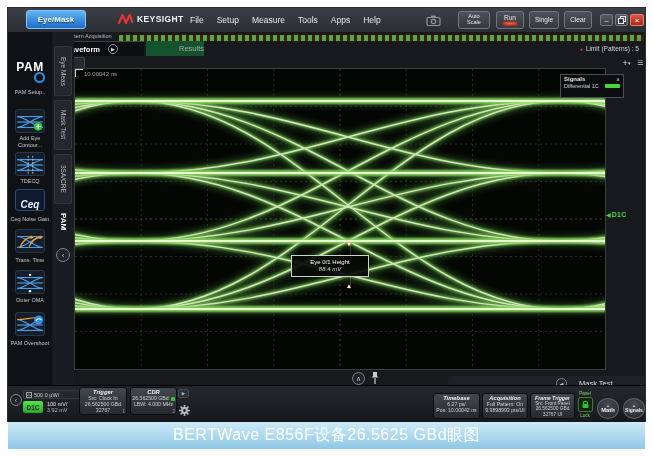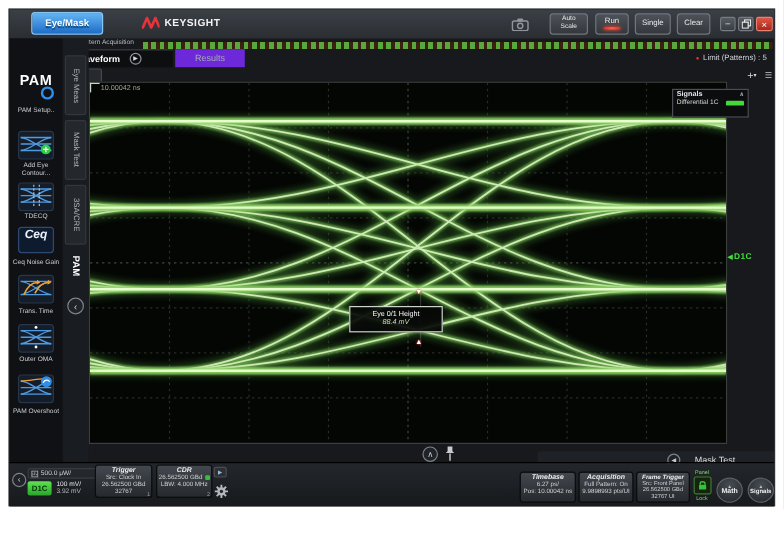--- a/index.html
+++ b/index.html
@@ -24,29 +24,29 @@
   #close-btn{background:linear-gradient(#e05543,#a8291c);border-color:#e98070;color:#fff;font-size:8px;}
   
   #pattern-row{left:48px;top:24px;width:589px;height:9px;}
   #pattern-label{position:absolute;left:10px;top:1px;font-size:5.5px;color:#b9bdc1;white-space:nowrap;}
   #pattern-strip{position:absolute;left:62px;top:2px;width:525px;height:6px;background:repeating-linear-gradient(90deg,#5aa83d 0 4px,#3a2013 4px 7px);border:1px solid #23150d;}
   
   #tabrow{left:48px;top:33px;width:589px;height:15px;background:#17191d;}
   #waveform-tab{position:absolute;left:0;top:0;width:88px;height:15px;background:#0c0e10;border-top:1px solid #3c4146;display:flex;align-items:center;box-sizing:border-box;}
   #waveform-tab .lbl{color:#fff;font-size:7.5px;font-weight:bold;margin-left:8px;}
   #play-circle{margin-left:8px;width:10px;height:10px;border:1px solid #8d9398;border-radius:50%;color:#d6dadd;font-size:5px;display:flex;align-items:center;justify-content:center;box-sizing:border-box;}
-  #results-tab{position:absolute;left:90px;top:0;width:58px;height:15px;background:#6d28d9;color:#a6abaf;font-size:7.5px;display:flex;align-items:center;justify-content:center;}
+  #results-tab{position:absolute;left:90px;top:0;width:58px;height:15px;background:#14532d;color:#a6abaf;font-size:7.5px;display:flex;align-items:center;justify-content:flex-end;}
   #limit-area{position:absolute;right:6px;top:0;height:15px;display:flex;align-items:center;gap:3px;font-size:6.5px;color:#d2d5d8;}
   #limit-dot{color:#e03c31;font-size:5px;}
   
   .sq-btn{width:13px;height:13px;border-radius:2px;box-sizing:border-box;}
   
   #sidebar{left:0;top:24px;width:44px;height:389px;background:#0f1115;}
   .sb-label{position:absolute;width:44px;text-align:center;font-size:5.5px;color:#c9ccd0;white-space:nowrap;}
-  .sb-icon{position:absolute;left:7px;width:30px;height:24px;background:#151d29;border:1px solid #273649;border-radius:3px;display:flex;align-items:flex-start;justify-content:center;box-sizing:border-box;}
+  .sb-icon{position:absolute;left:7px;width:30px;height:24px;background:#151d29;border:1px solid #273649;border-radius:3px;display:flex;align-items:flex-end;justify-content:center;box-sizing:border-box;}
   #pam-logo{position:absolute;left:0;top:28px;width:44px;text-align:center;color:#fff;font-size:12px;font-weight:bold;letter-spacing:.5px;}
   #pam-ring{position:absolute;left:26px;top:40px;width:7px;height:7px;border:2px solid #2f8fe8;border-radius:50%;background:#0f1115;}
   #more-btn{position:absolute;left:4px;top:360px;width:36px;height:13px;background:linear-gradient(#3d4248,#2a2d32);border:1px solid #5b6066;border-radius:2px;color:#e2e4e6;font-size:6px;display:flex;align-items:center;justify-content:center;box-sizing:border-box;}
   
   #vstrip{left:45px;top:24px;width:21px;height:389px;background:#191c21;}
   .vtab{position:absolute;left:1px;width:18px;height:50px;background:#24272c;border:1px solid #33373c;border-radius:2px;display:flex;align-items:center;justify-content:center;box-sizing:border-box;}
   .vtab span{writing-mode:vertical-rl;font-size:6.5px;color:#b4b8bc;white-space:nowrap;}
   #palette-label{position:absolute;left:1px;top:172px;width:18px;height:36px;display:flex;align-items:center;justify-content:center;}
   #palette-label span{writing-mode:vertical-rl;font-size:8px;font-weight:bold;color:#fff;}
   .circle-btn{border:1px solid #7d8389;border-radius:50%;color:#c6cacd;background:#202327;display:flex;align-items:center;justify-content:center;box-sizing:border-box;}
@@ -100,20 +100,28 @@
 <div id="stage">
   <div id="app">
 
     <div id="titlebar" class="abs">
       <div id="eyemask-btn" class="abs">Eye/Mask</div>
       <div id="brand" class="abs">
         <svg width="15" height="10" viewBox="0 0 15 10">
             <path d="M1 9 L4.5 1 L8 9 L11.5 1 L14.5 8" fill="none" stroke="#e8333a" stroke-width="2.2" stroke-linecap="round"></path>
           </svg>
         <span>KEYSIGHT</span>
+      </div>
+      <div id="menus" class="abs">
+        <span class="menu-item">File</span>
+        <span class="menu-item">Setup</span>
+        <span class="menu-item">Measure</span>
+        <span class="menu-item">Tools</span>
+        <span class="menu-item">Apps</span>
+        <span class="menu-item">Help</span>
       </div>
       <div id="camera-btn" class="abs">
         <svg width="15" height="11" viewBox="0 0 15 11">
             <rect x="1" y="2.5" width="13" height="8" rx="1.5" fill="none" stroke="#8f959b" stroke-width="1.2"></rect>
             <rect x="5" y="0.5" width="5" height="2.5" rx="1" fill="#8f959b"></rect>
             <circle cx="7.5" cy="6.5" r="2.2" fill="none" stroke="#8f959b" stroke-width="1.2"></circle>
           </svg>
       </div>
       <div id="autoscale-btn" class="abs tb-btn">
         <span>Auto</span>
@@ -594,13 +602,16 @@
         <span class="rb-car">▲</span>
         <span class="rb-lbl">Math</span>
       </div>
       <div class="round-btn" style="left:615px;">
         <span class="rb-car">▲</span>
         <span class="rb-lbl" style="font-size:5px;">Signals</span>
       </div>
     </div>
   </div>
 
+  <div id="banner" class="abs">
+    <span>BERTWave E856F设备26.5625 GBd眼图</span>
+  </div>
 </div>
 
 </body></html>

